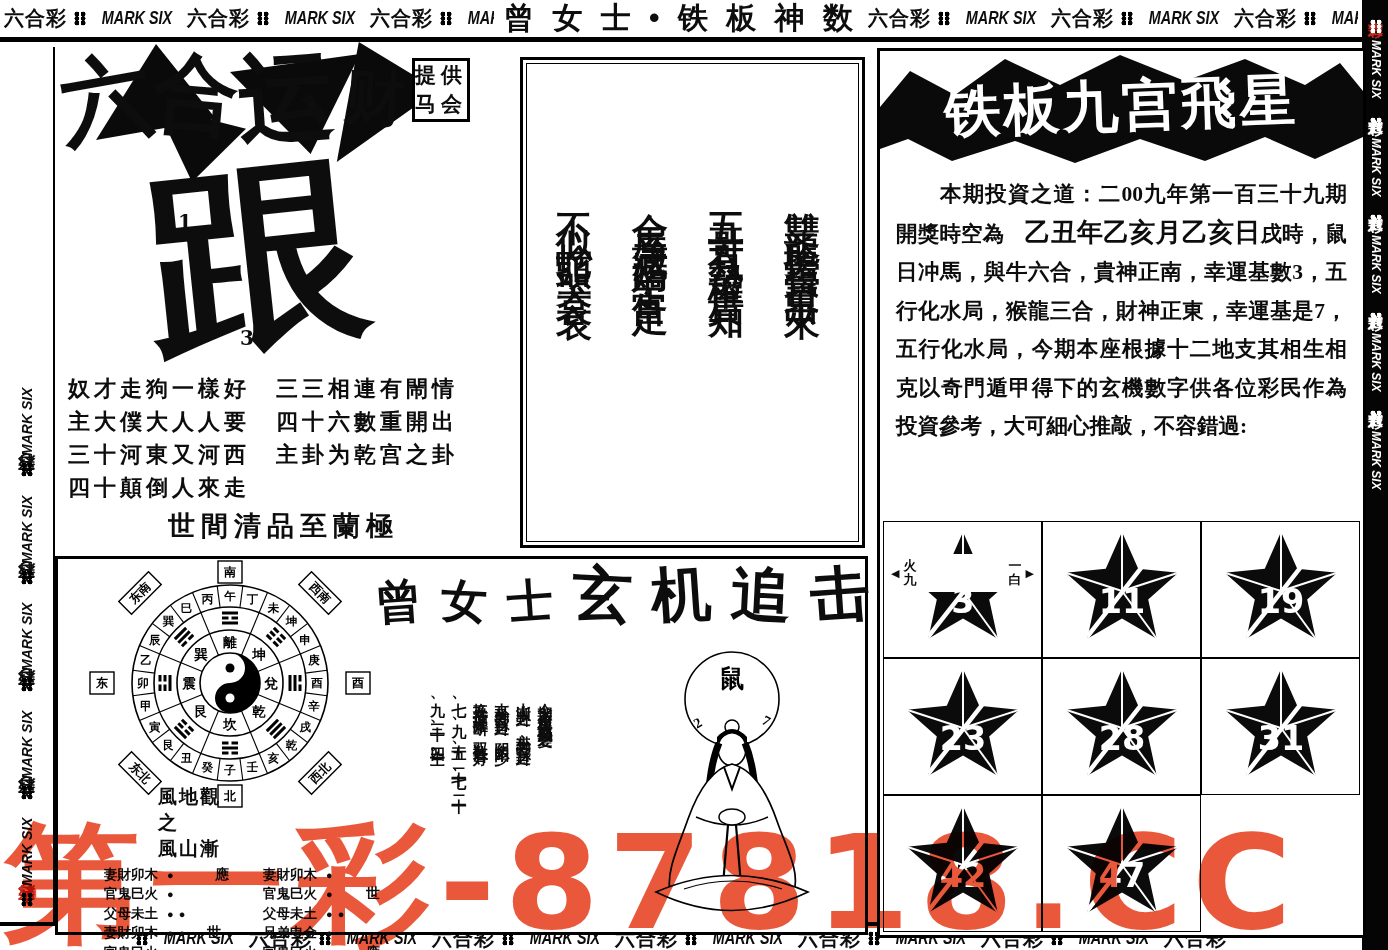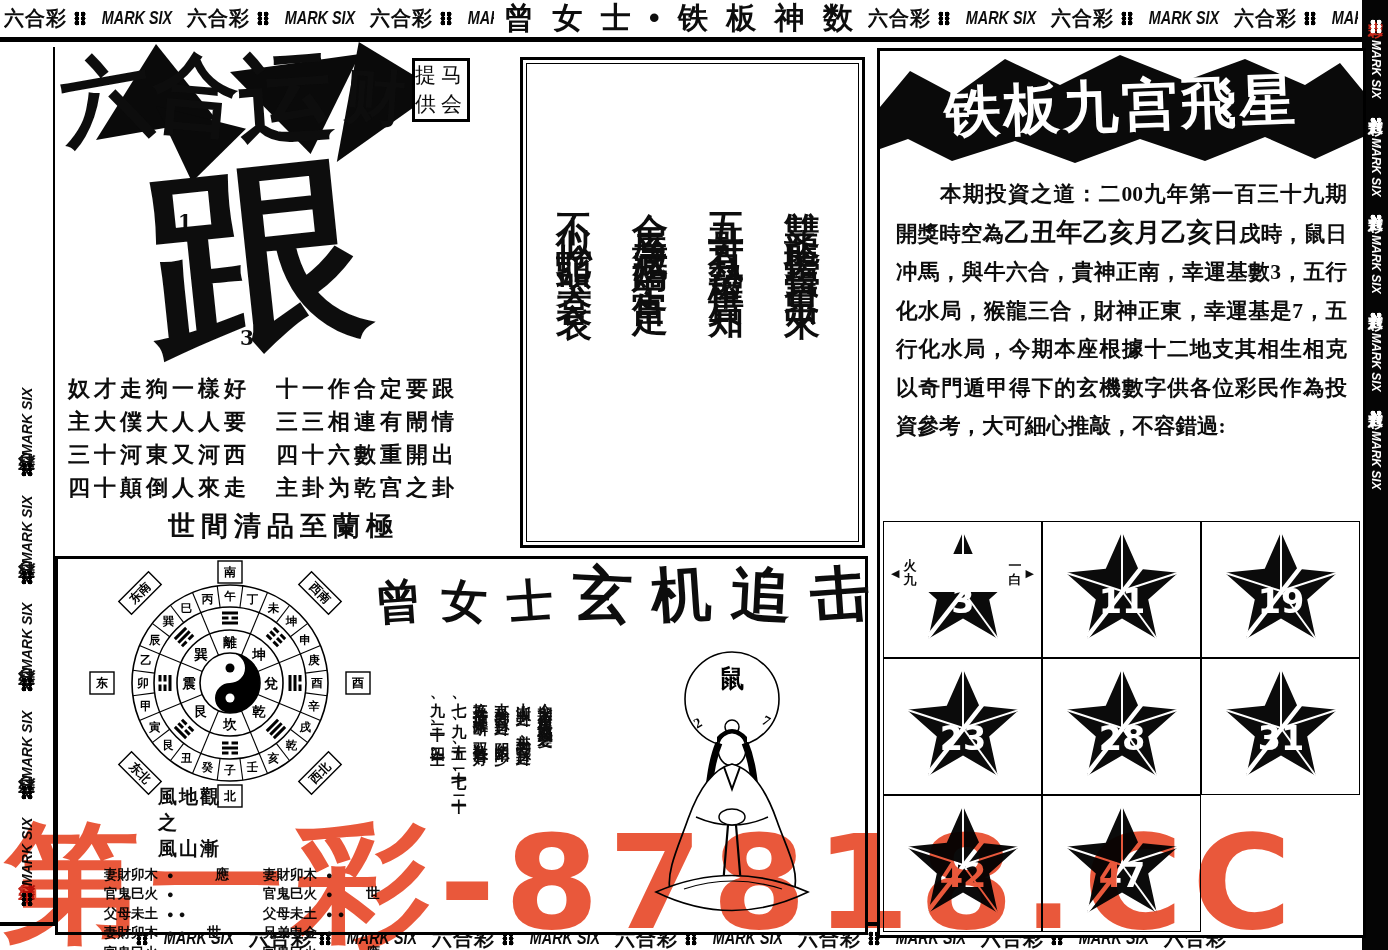--- a/index.html
+++ b/index.html
@@ -46,22 +46,22 @@
   .right-strip .pat-latin { font-size:12px; transform:none; }
   .bottom-bar { position:absolute; left:0; right:26px; bottom:0; height:28px; border-top:4px solid #000;
                 display:flex; align-items:center; justify-content:center; overflow:hidden; background:#fff; }
 
   
   .fortune-title { position:absolute; left:60px; top:46px; width:450px; height:142px; }
   .ft-deco { position:absolute; background:#0a0a0a; }
   .ft-chars { position:relative; display:flex; align-items:flex-end; padding-top:4px; }
   .ft-c { font-weight:900; line-height:1; }
   .provider-box { position:absolute; left:412px; top:58px; width:58px; height:64px; border:3px solid #000;
-                  display:flex; flex-direction:column; justify-content:center; text-align:center;
-                  font-size:21px; font-weight:400; line-height:29px; background:#fff; }
+                  display:flex; justify-content:center; text-align:center;
+                  font-size:21px; font-weight:700; line-height:29px; background:#fff; }
   .provider-box div { letter-spacing:5px; }
   .big-char { position:absolute; left:158px; top:160px; font-size:198px; font-weight:900; line-height:1;
               transform:rotate(-6deg) scaleX(1.12); transform-origin:center; }
   .mark { position:absolute; font-size:20px; font-weight:700; font-family:"DejaVu Serif",serif; }
   .mark1 { left:178px; top:210px; }
   .mark3 { left:240px; top:326px; }
   .poem { position:absolute; left:68px; top:372px; display:flex; gap:26px; }
   .poem-col { font-size:22px; font-weight:800; line-height:33px; letter-spacing:4px; white-space:nowrap; }
   .poem-footer { position:absolute; left:168px; top:508px; font-size:27px; font-weight:700; letter-spacing:6px; }
 
@@ -76,21 +76,21 @@
 
   
   .nine-box { position:absolute; left:877px; top:48px; width:489px; height:890px; border:3px solid #000; background:#fff; }
   .nine-banner { position:relative; height:112px; overflow:hidden; }
   .nine-banner svg { position:absolute; inset:0; }
   .nine-title { position:absolute; inset:0; display:flex; align-items:center; justify-content:center;
                 color:#fff; font-size:56px; font-weight:900; letter-spacing:3px; transform:rotate(-2deg);
                 white-space:nowrap; }
   .nine-para { margin:12px 16px 0; font-size:21.5px; line-height:38.5px; text-align:justify; font-weight:600;
                text-indent:44px; }
-  .nine-para .strong { font-size:26px; font-weight:900; }
+  .nine-para .strong { font-size:26px; font-weight:900;margin-left:20px; }
   .star-grid { position:absolute; left:3px; right:3px; top:470px; bottom:3px; display:grid;
                grid-template-columns:repeat(3,1fr); grid-template-rows:repeat(3,1fr); }
   .star-cell { border:1.5px solid #000; position:relative; display:flex; align-items:center; justify-content:center; }
   .star-banner { position:absolute; left:4px; right:4px; top:32px; height:38px; background:#fff; z-index:2;
                  display:flex; align-items:center; justify-content:space-between; padding:0 3px; }
   .sb-side { display:flex; align-items:center; gap:4px; }
   .sb-group { display:flex; flex-direction:column; font-size:13px; font-weight:800; line-height:14px; text-align:center; }
   .sb-arrow { font-size:11px; }
 
   
@@ -199,21 +199,20 @@
     <span class="mark mark1">1</span>
     <span class="mark mark3">3</span>
     <div class="poem">
       <div class="poem-col" id="poem-left">
           <div>奴才走狗一樣好</div>
           <div>主大僕大人人要</div>
           <div>三十河東又河西</div>
           <div>四十顛倒人來走</div>
         </div>
       <div class="poem-col" id="poem-right">
-          <div>十一作合定要跟</div>
           <div>三三相連有閙情</div>
           <div>四十六數重開出</div>
           <div>主卦为乾宫之卦</div>
         </div>
     </div>
     <div class="poem-footer">世間清品至蘭極</div>
   </section>
 
   <section class="zodiac-box">
     <div class="zodiac-cols" id="zodiac-cols">

